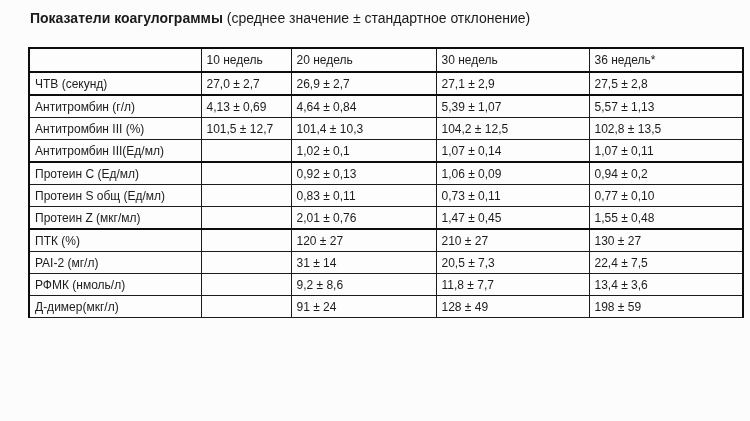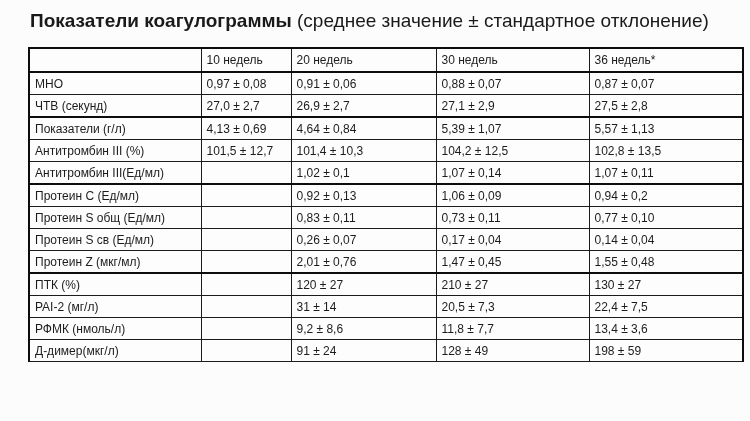--- a/index.html
+++ b/index.html
@@ -12,21 +12,21 @@
     position: relative;
     background: #fcfcfc;
     font-family: "Liberation Sans", sans-serif;
     color: #1a1a1a;
     overflow: hidden;
   }
   .doc-title {
     position: absolute;
     left: 30px;
     top: 10px;
-    font-size: 19px;
+    font-size: 14px;
     white-space: nowrap;
   }
   .doc-title .t-bold { font-weight: bold; }
   .doc-title .t-note { font-weight: normal; }
 
   table.coag {
     position: absolute;
     left: 28px;
     top: 47px;
     width: 714px;
@@ -82,36 +82,29 @@
   <thead>
     <tr>
       <th></th>
       <th>10 недель</th>
       <th>20 недель</th>
       <th>30 недель</th>
       <th>36 недель*</th>
     </tr>
   </thead>
   <tbody>
-      <tr>
-        <td>МНО</td>
-        <td>0,97 ± 0,08</td>
-        <td>0,91 ± 0,06</td>
-        <td>0,88 ± 0,07</td>
-        <td>0,87 ± 0,07</td>
-      </tr>
       <tr class="section-end">
         <td>ЧТВ (секунд)</td>
         <td>27,0 ± 2,7</td>
         <td>26,9 ± 2,7</td>
         <td>27,1 ± 2,9</td>
         <td>27,5 ± 2,8</td>
       </tr>
       <tr>
-        <td>Показатели (г/л)</td>
+        <td>Антитромбин (г/л)</td>
         <td>4,13 ± 0,69</td>
         <td>4,64 ± 0,84</td>
         <td>5,39 ± 1,07</td>
         <td>5,57 ± 1,13</td>
       </tr>
       <tr>
         <td>Антитромбин III (%)</td>
         <td>101,5 ± 12,7</td>
         <td>101,4 ± 10,3</td>
         <td>104,2 ± 12,5</td>
@@ -130,27 +123,20 @@
         <td>0,92 ± 0,13</td>
         <td>1,06 ± 0,09</td>
         <td>0,94 ± 0,2</td>
       </tr>
       <tr>
         <td>Протеин S общ (Ед/мл)</td>
         <td></td>
         <td>0,83 ± 0,11</td>
         <td>0,73 ± 0,11</td>
         <td>0,77 ± 0,10</td>
-      </tr>
-      <tr>
-        <td>Протеин S св (Ед/мл)</td>
-        <td></td>
-        <td>0,26 ± 0,07</td>
-        <td>0,17 ± 0,04</td>
-        <td>0,14 ± 0,04</td>
       </tr>
       <tr class="section-end">
         <td>Протеин Z (мкг/мл)</td>
         <td></td>
         <td>2,01 ± 0,76</td>
         <td>1,47 ± 0,45</td>
         <td>1,55 ± 0,48</td>
       </tr>
       <tr>
         <td>ПТК (%)</td>

